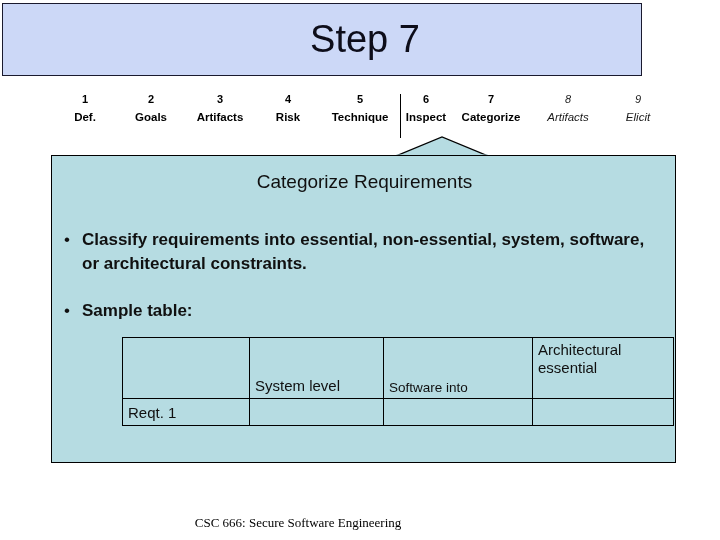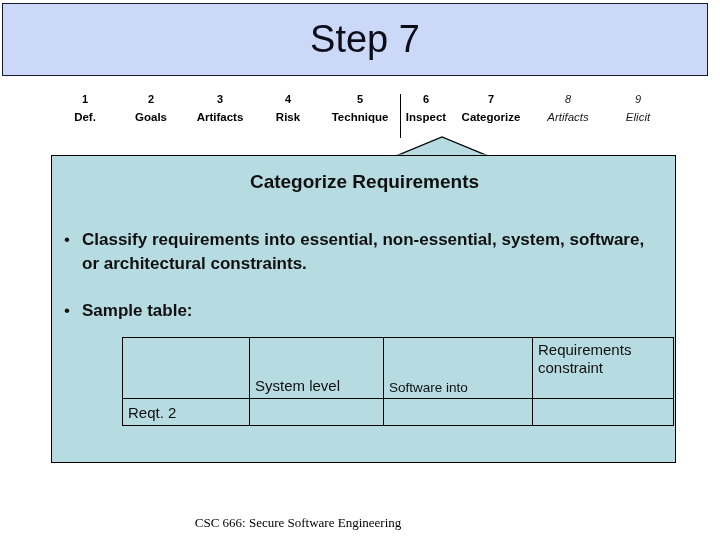--- a/index.html
+++ b/index.html
@@ -14,21 +14,21 @@
     overflow: hidden;
     font-family: "Liberation Sans", sans-serif;
     color: #000000;
   }
 
   
   #title-banner {
     position: absolute;
     left: 2px;
     top: 3px;
-    width: 706px;
+    width: 640px;
     height: 73px;
     background: #ccd8f7;
     border: 1px solid #1a1a2e;
     box-sizing: border-box;
   }
   #title-text {
     position: absolute;
     left: 0;
     top: 0;
     width: 716px;
@@ -111,21 +111,21 @@
   }
   #panel-notch svg { display: block; }
 
   #panel-heading {
     position: absolute;
     left: 0;
     top: 15px;
     width: 625px;
     text-align: center;
     font-size: 19px;
-    font-weight: 700;
+    font-weight: 400;
     color: #101010;
   }
 
   .bullet-block {
     position: absolute;
     left: 12px;
     width: 600px;
     font-size: 17px;
     line-height: 24px;
     color: #101010;
@@ -273,24 +273,24 @@
       <span class="bullet-text">Sample table:</span>
     </div>
   </div>
 
   <table id="sample-table">
     <tbody>
       <tr class="header-row">
         <td class="col-0"></td>
         <td class="col-1">System level</td>
         <td class="col-2 software">Software into</td>
-        <td class="col-3 arch">Requirements constraint</td>
+        <td class="col-3 arch">Architectural essential</td>
       </tr>
       <tr class="body-row">
-        <td class="col-0">Reqt. 2</td>
+        <td class="col-0">Reqt. 1</td>
         <td class="col-1"></td>
         <td class="col-2"></td>
         <td class="col-3"></td>
       </tr>
     </tbody>
   </table>
 
 </div>
 
 <div id="footer-text">CSC 666: Secure Software Engineering</div>

